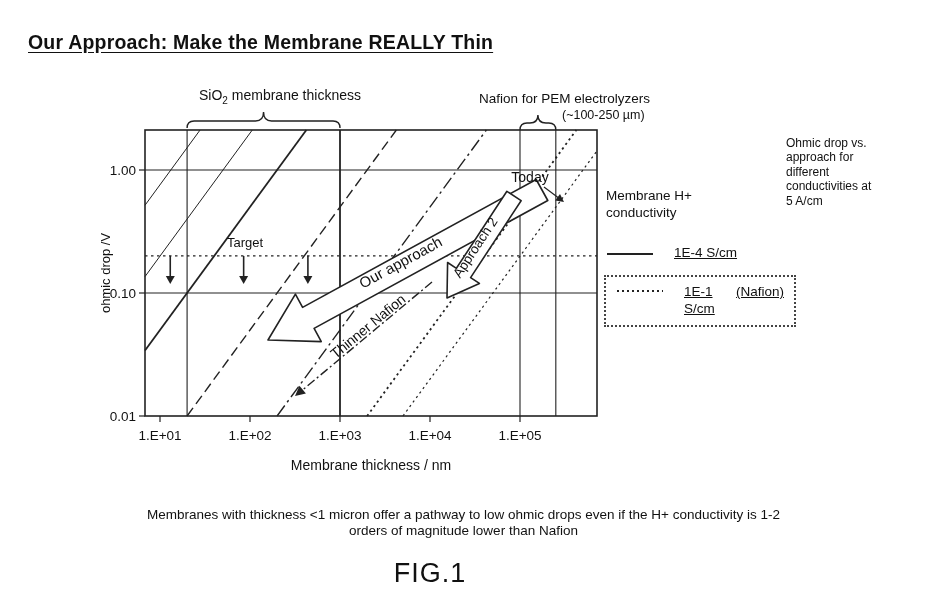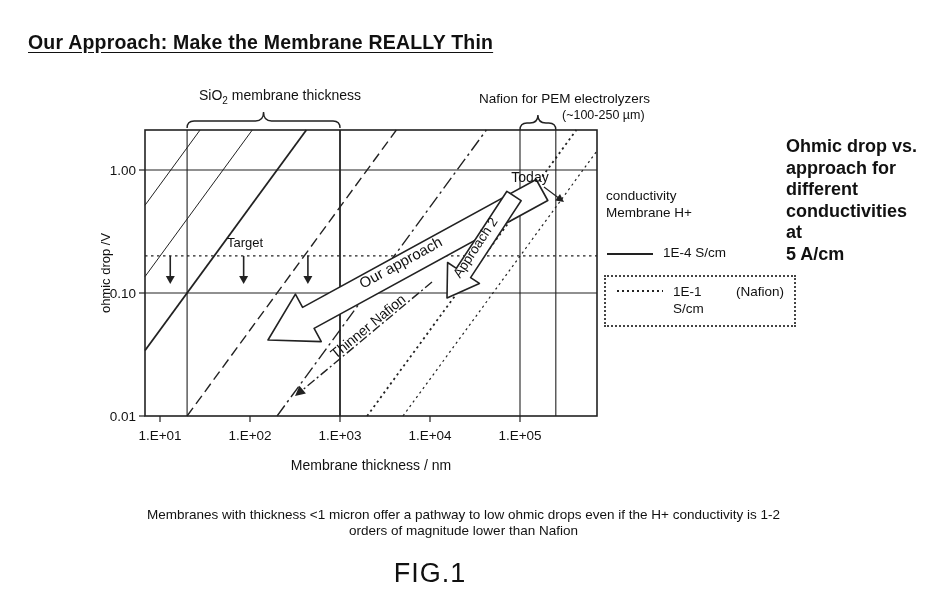--- a/index.html
+++ b/index.html
@@ -11,24 +11,24 @@
   .title{
     left:28px;top:18px;font-size:19.5px;font-weight:bold;
     text-decoration:underline;text-underline-offset:3px;letter-spacing:.2px;
   }
   #chart{position:absolute;left:0;top:0;width:927px;height:605px;}
   #chart text{font-family:"Liberation Sans",sans-serif;fill:#111;}
   .brace-label{font-size:14px;white-space:nowrap;margin-left:32px;}
   .sio2{left:167px;top:87px;}
   .naf{left:447px;top:91px;font-size:13.5px;}
   .naf-sub{left:562px;top:108px;font-size:12.5px;white-space:nowrap;}
-  .note{left:786px;top:136px;width:132px;font-size:18px;line-height:1.2;font-weight:bold;}
+  .note{left:786px;top:136px;width:132px;font-size:12px;line-height:1.2;}
   .legend{left:606px;top:188px;width:196px;font-size:13.5px;}
   .legend-title{margin-bottom:22px;line-height:1.25;}
-  .legend-item{display:flex;align-items:center;gap:9px;margin-bottom:13px;height:18px;}
+  .legend-item{display:flex;align-items:center;gap:20px;margin-bottom:13px;height:18px;text-decoration:underline;}
   .legend-item.boxed{
     border:2px dotted #444;padding:6px 10px 7px;height:auto;margin-left:-2px;
     width:168px;align-items:flex-start;margin-top:2px;
   }
   .lbl-col{display:flex;flex-direction:row;line-height:1.3;}
   .sample{flex:0 0 auto;margin-top:2px;}
   .sample line{stroke:#222;stroke-width:2;}
   .ls-dashed{stroke-dasharray:8 4;}
   .ls-dashdot{stroke-dasharray:10 3 2 3;}
   .ls-dotted{stroke-dasharray:2 3;}
@@ -104,22 +104,22 @@
 <div class="abs note">
   <div>Ohmic drop vs.</div>
   <div>approach for</div>
   <div>different</div>
   <div>conductivities at</div>
   <div>5 A/cm</div>
 </div>
 
 <div class="abs legend">
   <div class="legend-title">
+    <div>Membrane H+</div>
     <div>conductivity</div>
-    <div>Membrane H+</div>
   </div>
   <div class="legend-item">
     <svg class="sample" width="48" height="12">
         <line x1="1" y1="6" x2="47" y2="6"></line>
       </svg>
     <span>1E-4 S/cm</span>
   </div>
   <div class="legend-item boxed">
     <svg class="sample" width="48" height="12">
         <line class="ls-dotted" x1="1" y1="6" x2="47" y2="6"></line>

